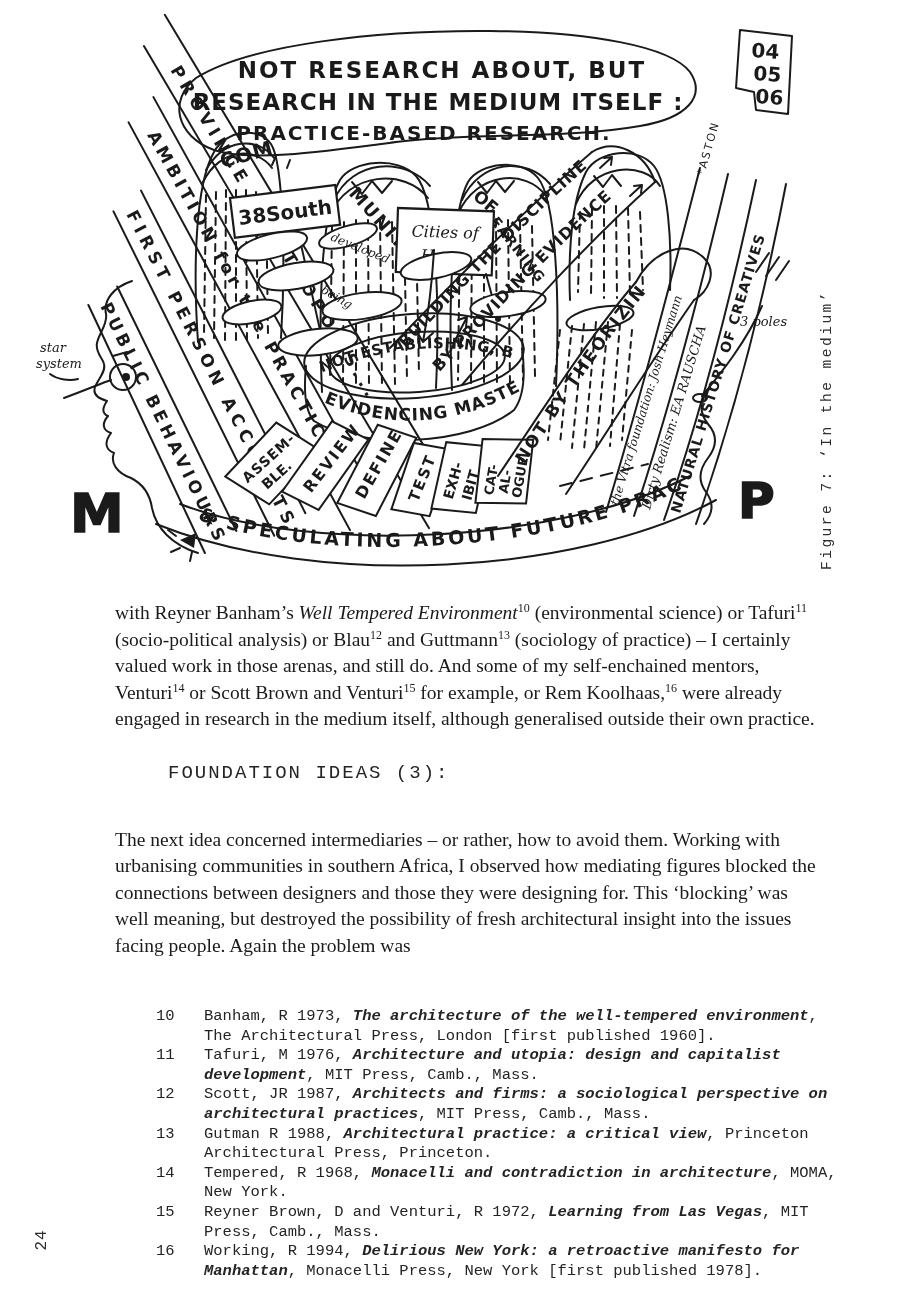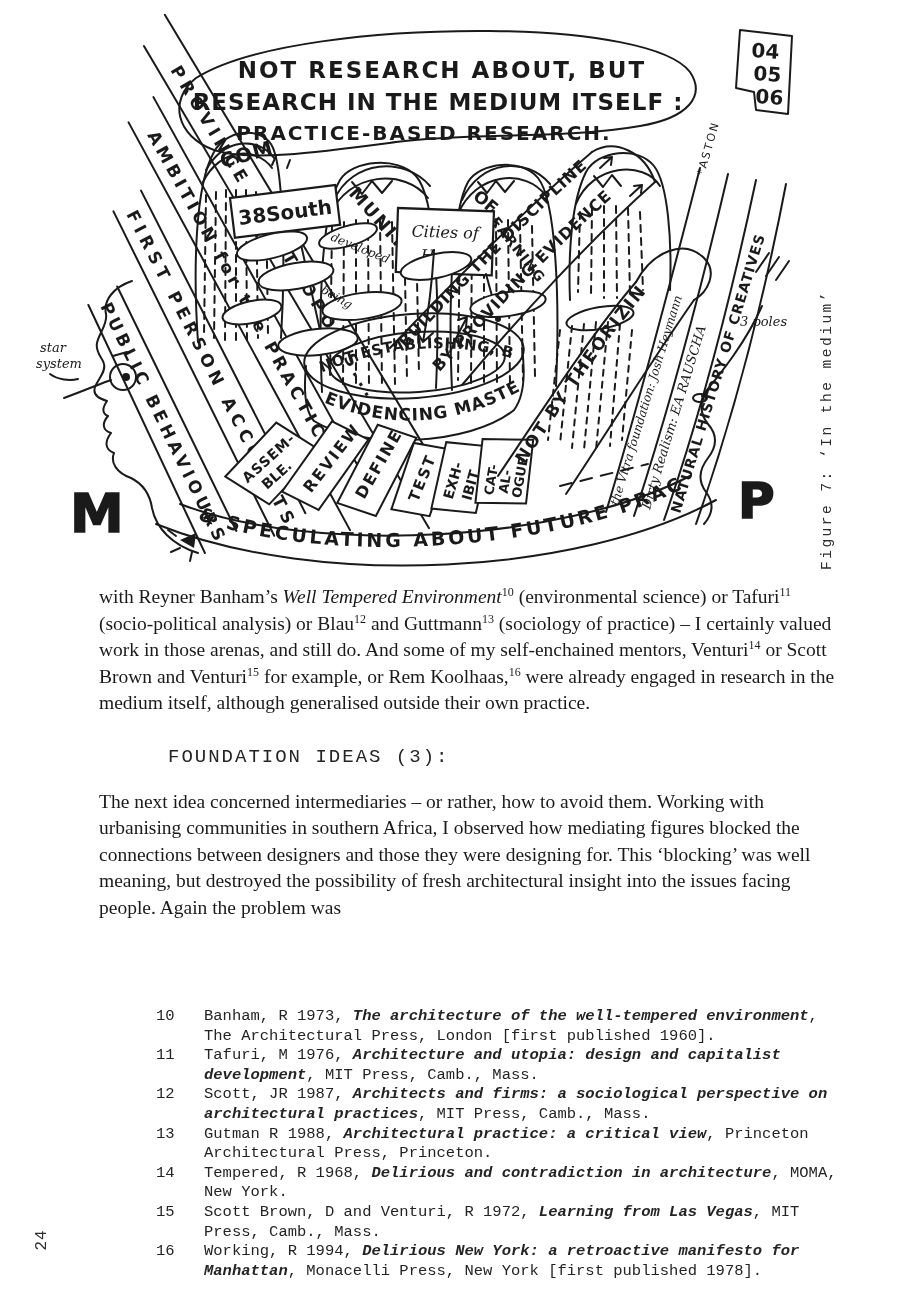--- a/index.html
+++ b/index.html
@@ -9,23 +9,23 @@
   svg.sketch .ink{stroke:#1a1a1a;fill:none;stroke-width:2;stroke-linecap:round;stroke-linejoin:round;}
   svg.sketch text{fill:#1a1a1a;}
   .hw{font-family:"DejaVu Sans",sans-serif;font-weight:bold;}
   .hwl{font-family:"DejaVu Sans",sans-serif;font-weight:normal;}
   .cur{font-family:"DejaVu Serif",serif;font-style:italic;font-weight:normal;}
 
   .fig-caption{position:absolute;left:827px;top:430px;transform:translate(-50%,-50%) rotate(-90deg);
         font-family:"Liberation Mono",monospace;font-size:14.5px;letter-spacing:2.5px;white-space:nowrap;color:#2e2e2e;}
 
   .body-text{position:absolute;left:99px;top:584px;width:741px;font-size:19.5px;line-height:26.5px;}
-  .body-text p{margin:0;}
+  .body-text p{margin:16px;}
   .body-text sup{font-size:12px;line-height:0;vertical-align:7px;letter-spacing:0;}
-  .section-heading{margin:27px 0 18px 69px;font-family:"Liberation Mono",monospace;
+  .section-heading{margin:27px 0 40px 69px;font-family:"Liberation Mono",monospace;
         font-size:19px;line-height:27px;letter-spacing:2px;color:#242424;}
 
   .footnotes{position:absolute;left:156px;top:1007px;width:692px;
         font-family:"Liberation Mono",monospace;font-size:15.5px;line-height:19.6px;color:#242424;}
   .fn{display:flex;}
   .fn-num{flex:0 0 48px;}
   .fn-text{flex:1;}
   .fn-text i{font-style:italic;font-weight:bold;}
 
   .page-number{position:absolute;left:42px;top:1240px;transform:translate(-50%,-50%) rotate(-90deg);
@@ -272,26 +272,26 @@
       <div class="fn-text"><span>Scott, JR 1987, </span><i>Architects and firms: a sociological perspective on architectural practices</i><span>, MIT Press, Camb., Mass.</span></div>
     </div>
 
     <div class="fn">
       <div class="fn-num">13</div>
       <div class="fn-text"><span>Gutman R 1988, </span><i>Architectural practice: a critical view</i><span>, Princeton Architectural Press, Princeton.</span></div>
     </div>
 
     <div class="fn">
       <div class="fn-num">14</div>
-      <div class="fn-text"><span>Tempered, R 1968, </span><i>Delirious and contradiction in architecture</i><span>, MOMA, New York.</span></div>
+      <div class="fn-text"><span>Tempered, R 1968, </span><i>Monacelli and contradiction in architecture</i><span>, MOMA, New York.</span></div>
     </div>
 
     <div class="fn">
       <div class="fn-num">15</div>
-      <div class="fn-text"><span>Scott Brown, D and Venturi, R 1972, </span><i>Learning from Las Vegas</i><span>, MIT Press, Camb., Mass.</span></div>
+      <div class="fn-text"><span>Reyner Brown, D and Venturi, R 1972, </span><i>Learning from Las Vegas</i><span>, MIT Press, Camb., Mass.</span></div>
     </div>
 
     <div class="fn">
       <div class="fn-num">16</div>
       <div class="fn-text"><span>Working, R 1994, </span><i>Delirious New York: a retroactive manifesto for Manhattan</i><span>, Monacelli Press, New York [first published 1978].</span></div>
     </div>
   </section>
 
   <div class="page-number">24</div>
 </div>

